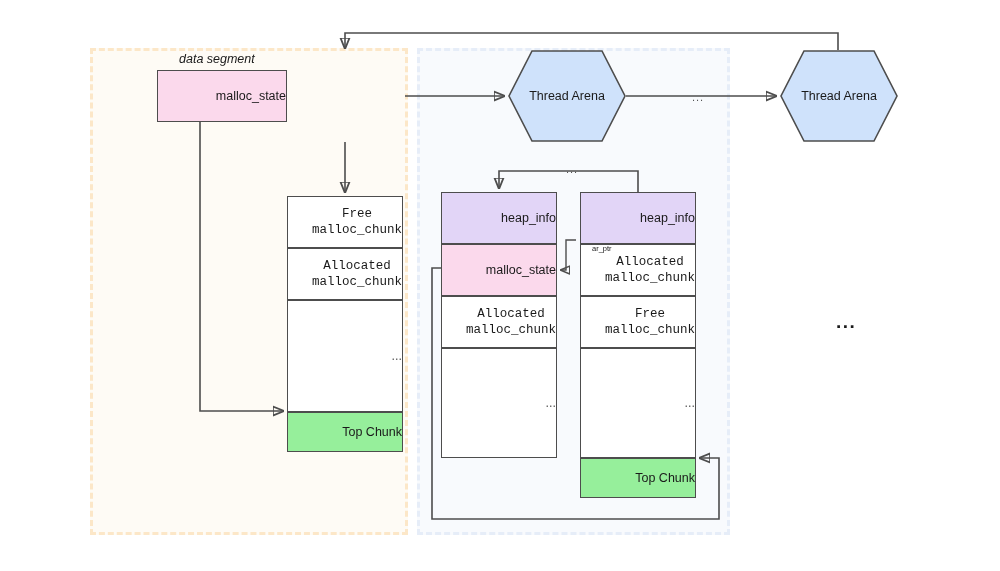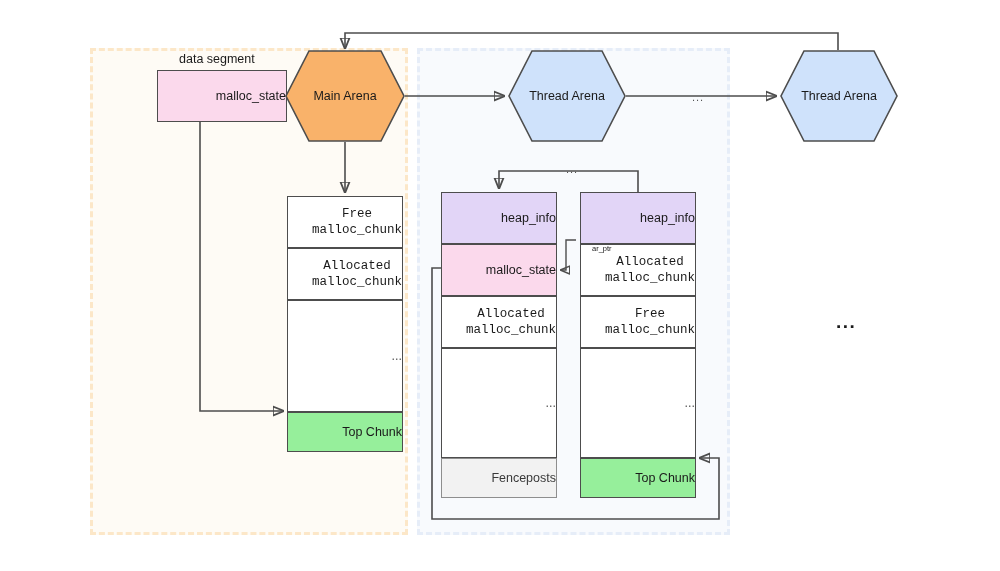--- a/index.html
+++ b/index.html
@@ -23,21 +23,21 @@
   .box.lite{border-color:#8e8e8e;}
   .box .two{display:block;font-family:Liberation Mono, monospace;}
 
   
   .hex{position:absolute;display:flex;align-items:center;justify-content:center;
        font-size:12.5px;color:#1a1a1a;text-align:center;}
   .hex svg{position:absolute;left:0;top:0;}
   .hex span{position:relative;z-index:2;}
 
   
-  .plain-label{position:absolute;font-size:12.5px;color:#1a1a1a;white-space:nowrap;}
+  .plain-label{position:absolute;font-size:12.5px;color:#1a1a1a;white-space:nowrap;font-style:italic;}
   .tiny-label{position:absolute;font-size:7.5px;color:#1a1a1a;white-space:nowrap;padding-left:36px;}
   .ellipsis-big{position:absolute;font-size:19px;font-weight:bold;letter-spacing:1.5px;
        color:#1a1a1a;line-height:1;}
   .ellipsis-sm{position:absolute;font-size:11px;letter-spacing:1px;color:#555;line-height:1;}
 
   
   #wires{position:absolute;left:0;top:0;width:1000px;height:571px;pointer-events:none;z-index:5;}
   #wires path,#wires line{fill:none;stroke:#4d4d4d;stroke-width:1.6;}
   #wires .thin{stroke-width:1.4;}
 </style>
@@ -48,26 +48,20 @@
 
   <div class="region" id="region-data-segment"></div>
   <div class="region" id="region-thread-heaps"></div>
 
   <div class="plain-label" style="left:179px;top:52px;">data segment</div>
 
   <div class="box" id="ds-malloc-state" style="left:157px;top:70px;width:130px;height:52px;background:#fbd9ec;">
     <span>malloc_state</span>
   </div>
 
-  <div class="hex" id="main-arena" style="left:285px;top:50px;width:120px;height:92px;">
-    <svg width="120" height="92" viewBox="0 0 120 92">
-      <polygon points="24,1 96,1 119,46 96,91 24,91 1,46" fill="#f9b26a" stroke="#4d4d4d" stroke-width="1.6"></polygon>
-    </svg>
-    <span>Main Arena</span>
-  </div>
 
   <div class="hex" id="thread-arena-1" style="left:508px;top:50px;width:118px;height:92px;">
     <svg width="118" height="92" viewBox="0 0 118 92">
       <polygon points="24,1 94,1 117,46 94,91 24,91 1,46" fill="#cfe2fb" stroke="#4d4d4d" stroke-width="1.6"></polygon>
     </svg>
     <span>Thread Arena</span>
   </div>
 
   <div class="hex" id="thread-arena-2" style="left:780px;top:50px;width:118px;height:92px;">
     <svg width="118" height="92" viewBox="0 0 118 92">
@@ -104,23 +98,20 @@
     <span>malloc_state</span>
   </div>
   <div class="box" style="left:441px;top:296px;width:116px;height:52px;background:#ffffff;">
     <span>
       <span class="two">Allocated</span>
       <span class="two">malloc_chunk</span>
     </span>
   </div>
   <div class="box" style="left:441px;top:348px;width:116px;height:110px;background:#ffffff;color:#555;">
     <span>...</span>
-  </div>
-  <div class="box lite" style="left:441px;top:458px;width:116px;height:40px;background:#f2f2f2;color:#3a3a3a;">
-    <span>Fenceposts</span>
   </div>
 
   <div class="box" style="left:580px;top:192px;width:116px;height:52px;background:#e2d5f7;">
     <span>heap_info</span>
   </div>
   <div class="box" style="left:580px;top:244px;width:116px;height:52px;background:#ffffff;">
     <span>
       <span class="two">Allocated</span>
       <span class="two">malloc_chunk</span>
     </span>

